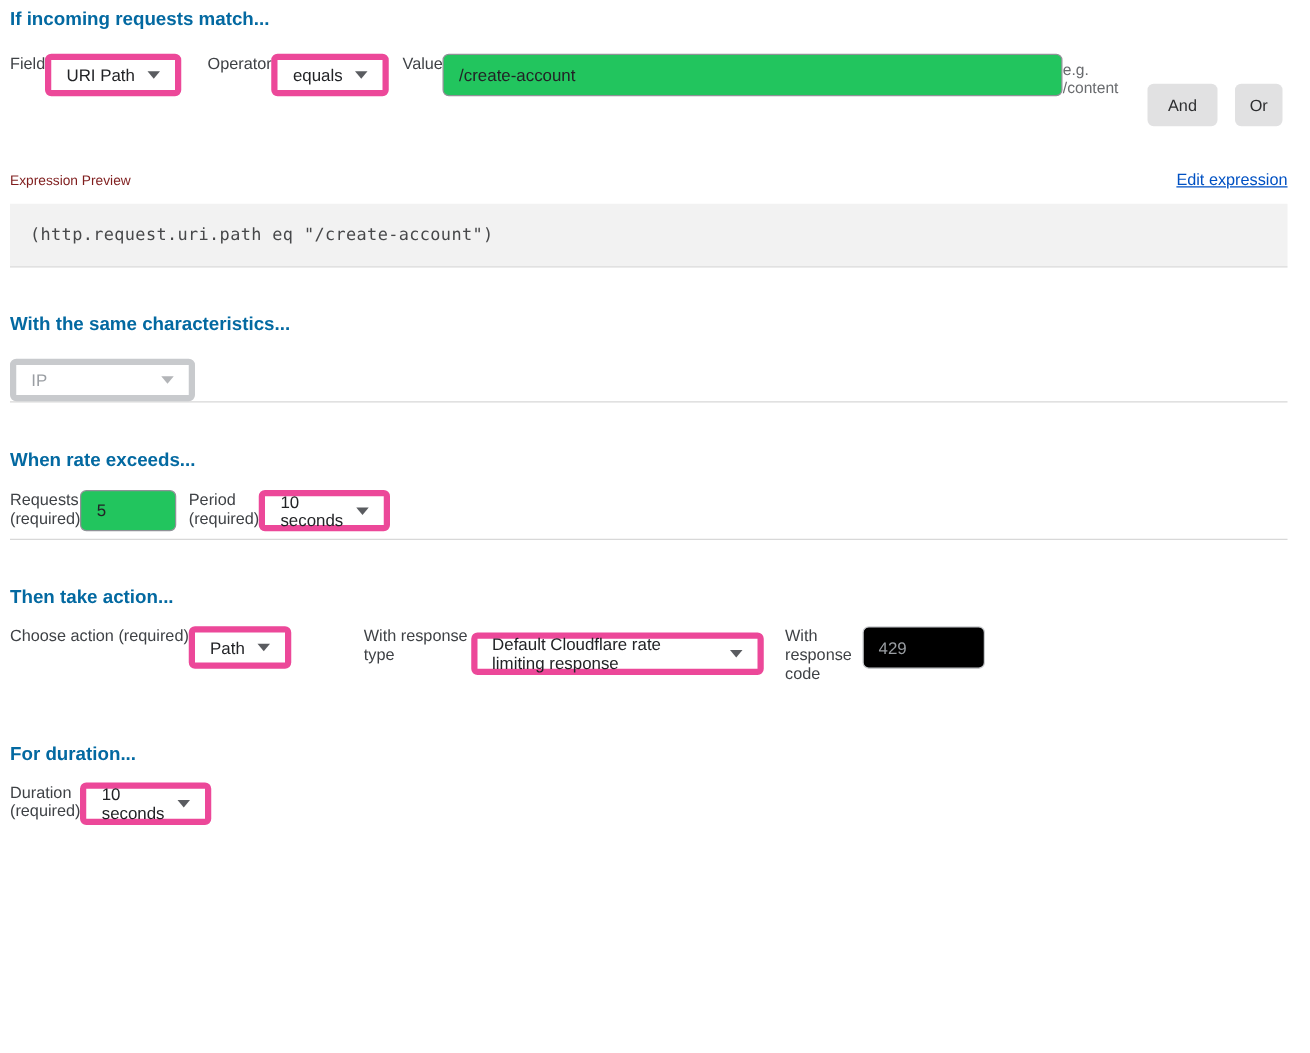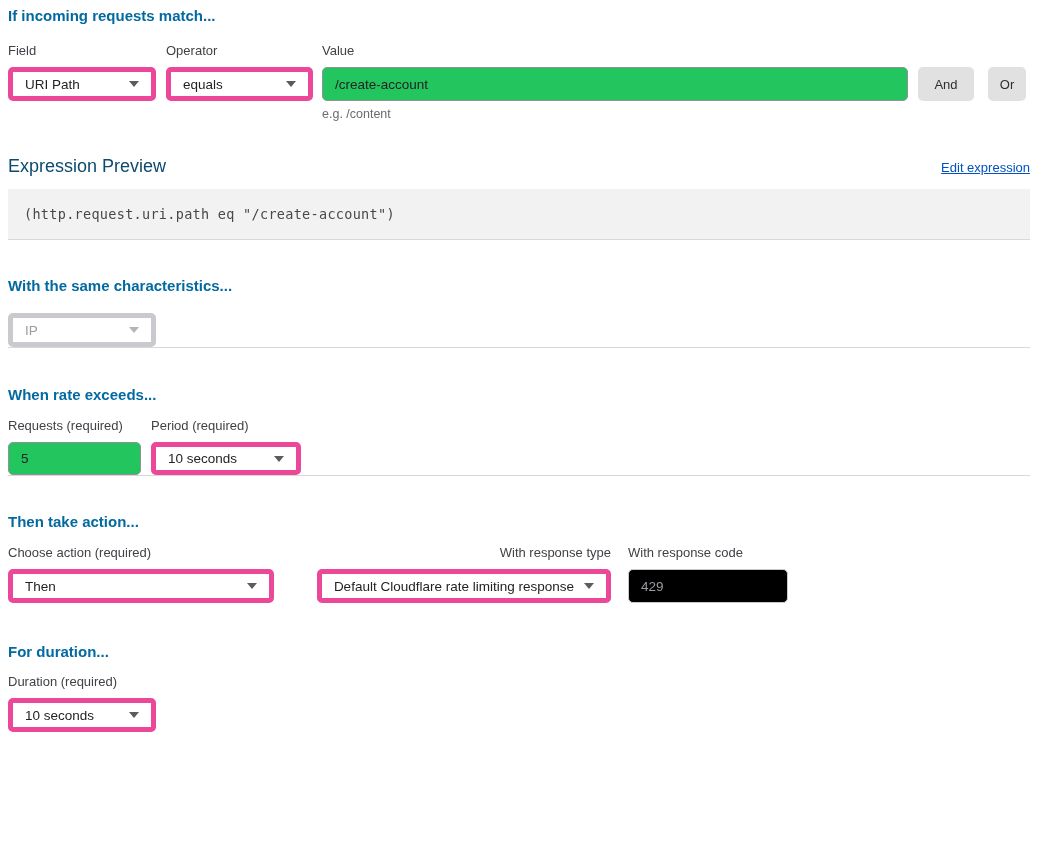--- a/index.html
+++ b/index.html
@@ -15,21 +15,21 @@
     font-size: 15px;
     line-height: 18px;
     font-weight: bold;
     color: #0369a1;
     margin: 0;
   }
   .mt-top { margin-top: 7px; }
 
   .controls-row { display: flex; align-items: flex-start; margin-top: 18px; }
 
-  .field-col { display: flex; flex-direction: column; }
+  .field-col { display: flex; flex-direction: row; }
   .field-label {
     font-size: 13px;
     line-height: 15px;
     color: #3f4246;
     margin-bottom: 9px;
   }
 
   .select {
     height: 34px;
     border: 5px solid #ec4899;
@@ -86,21 +86,21 @@
   }
   .and-btn { width: 56px; margin-left: 10px; }
   .or-btn  { width: 38px; margin-left: 14px; }
 
   .expr-header {
     margin-top: 35px;
     display: flex;
     justify-content: space-between;
     align-items: baseline;
   }
-  .expr-label { font-size: 18px; color: #0c4a6e; }
+  .expr-label { font-size: 11px; color: #7f1d1d; }
   .edit-link { font-size: 13px; color: #0051c3; text-decoration: underline; cursor: pointer; }
 
   .code-box {
     margin-top: 12px;
     height: 50px;
     background: #f2f2f2;
     display: flex;
     align-items: center;
     padding: 0 16px;
     font-family: "DejaVu Sans Mono", monospace;
@@ -212,21 +212,21 @@
   </section>
 
   <hr class="divider hr3">
 
   <section>
     <h2 class="section-heading mt-h4">Then take action...</h2>
     <div class="labeled-row">
       <div class="field-col w-action">
         <label class="field-label">Choose action (required)</label>
         <div class="select">
-          <span>Then</span>
+          <span>Path</span>
           <span class="caret"></span>
         </div>
       </div>
       <div class="field-col w-resptype">
         <label class="field-label">With response type</label>
         <div class="select">
           <span>Default Cloudflare rate limiting response</span>
           <span class="caret"></span>
         </div>
       </div>

